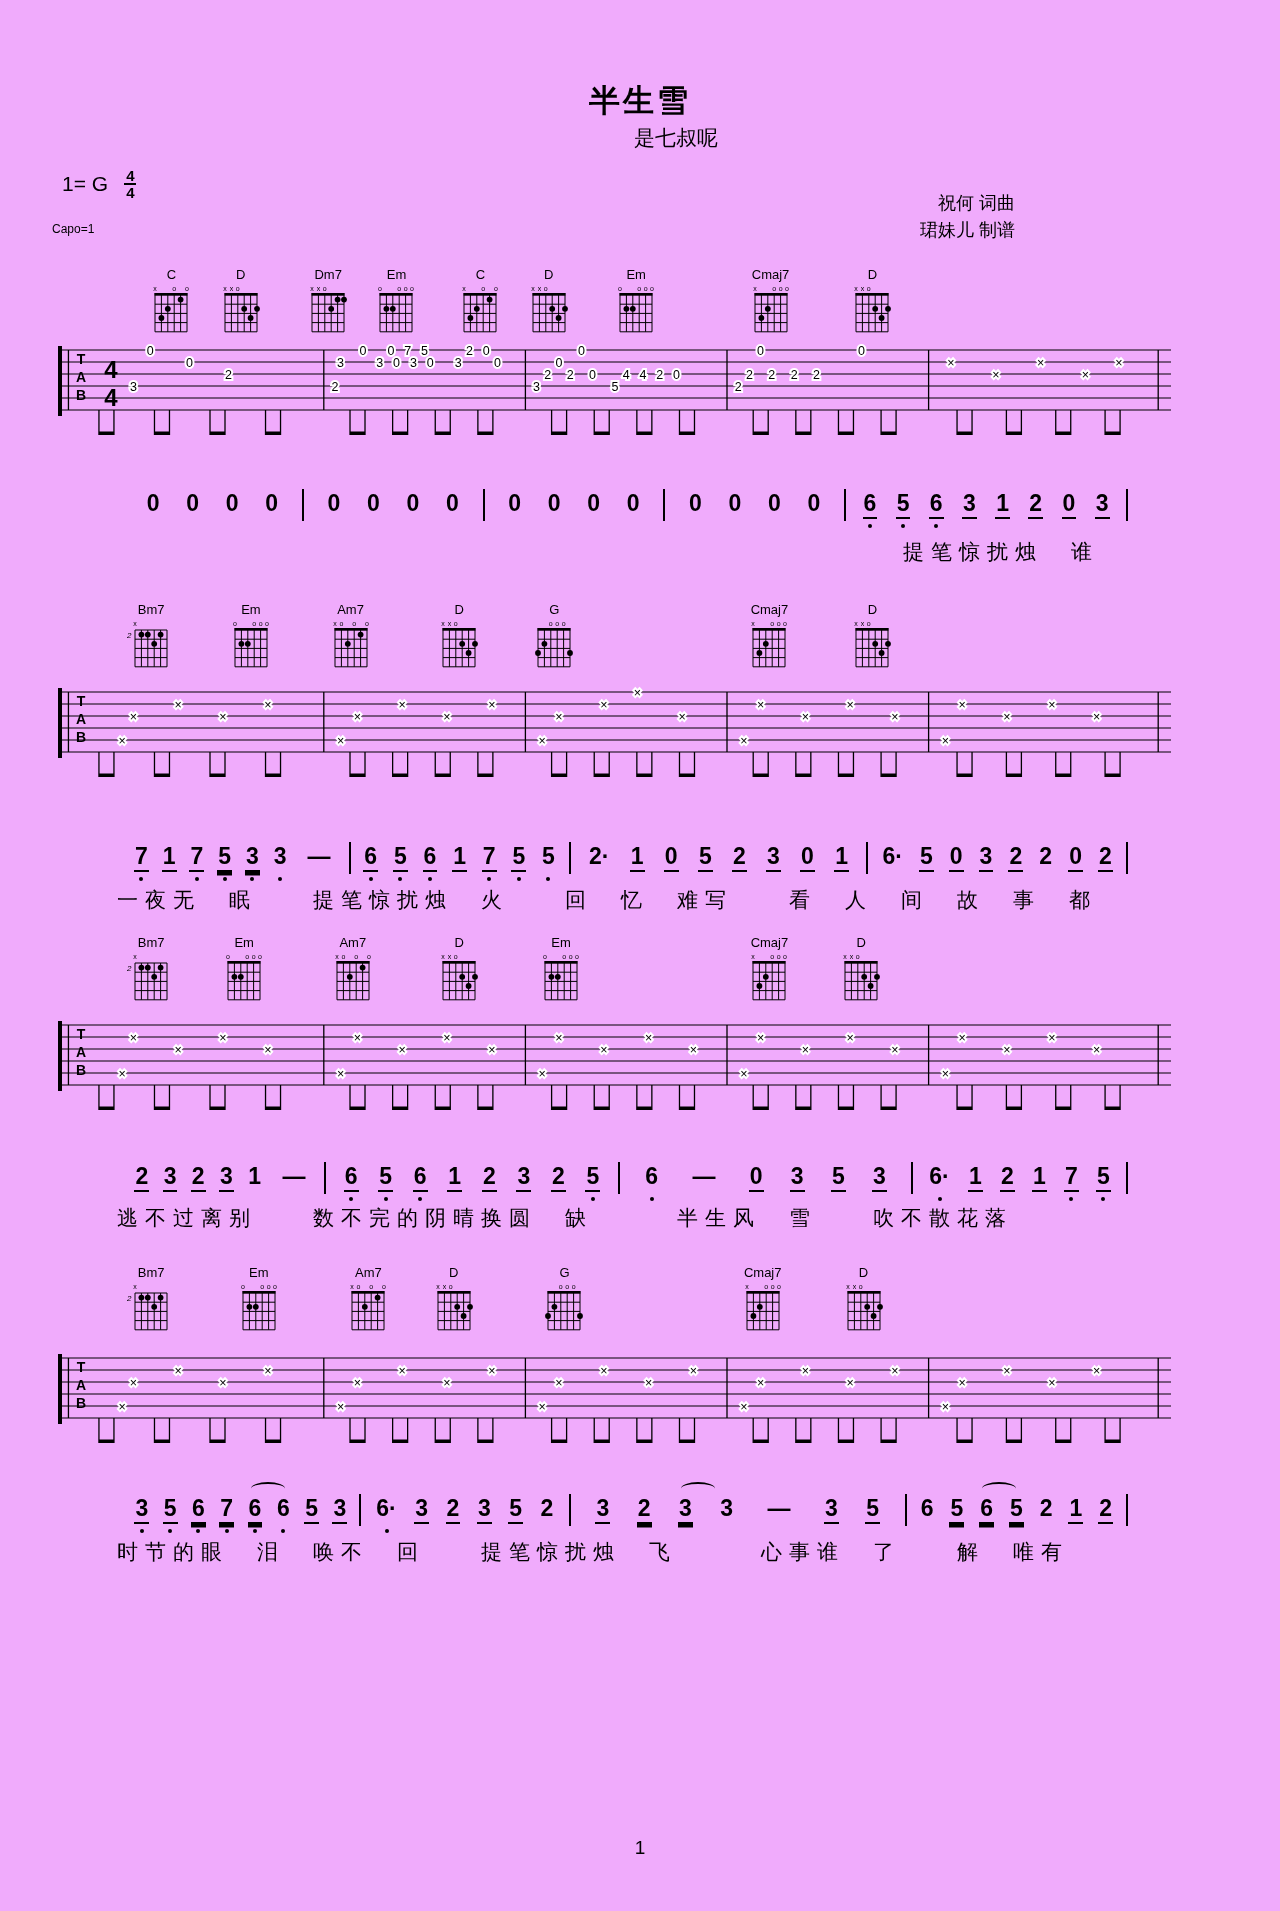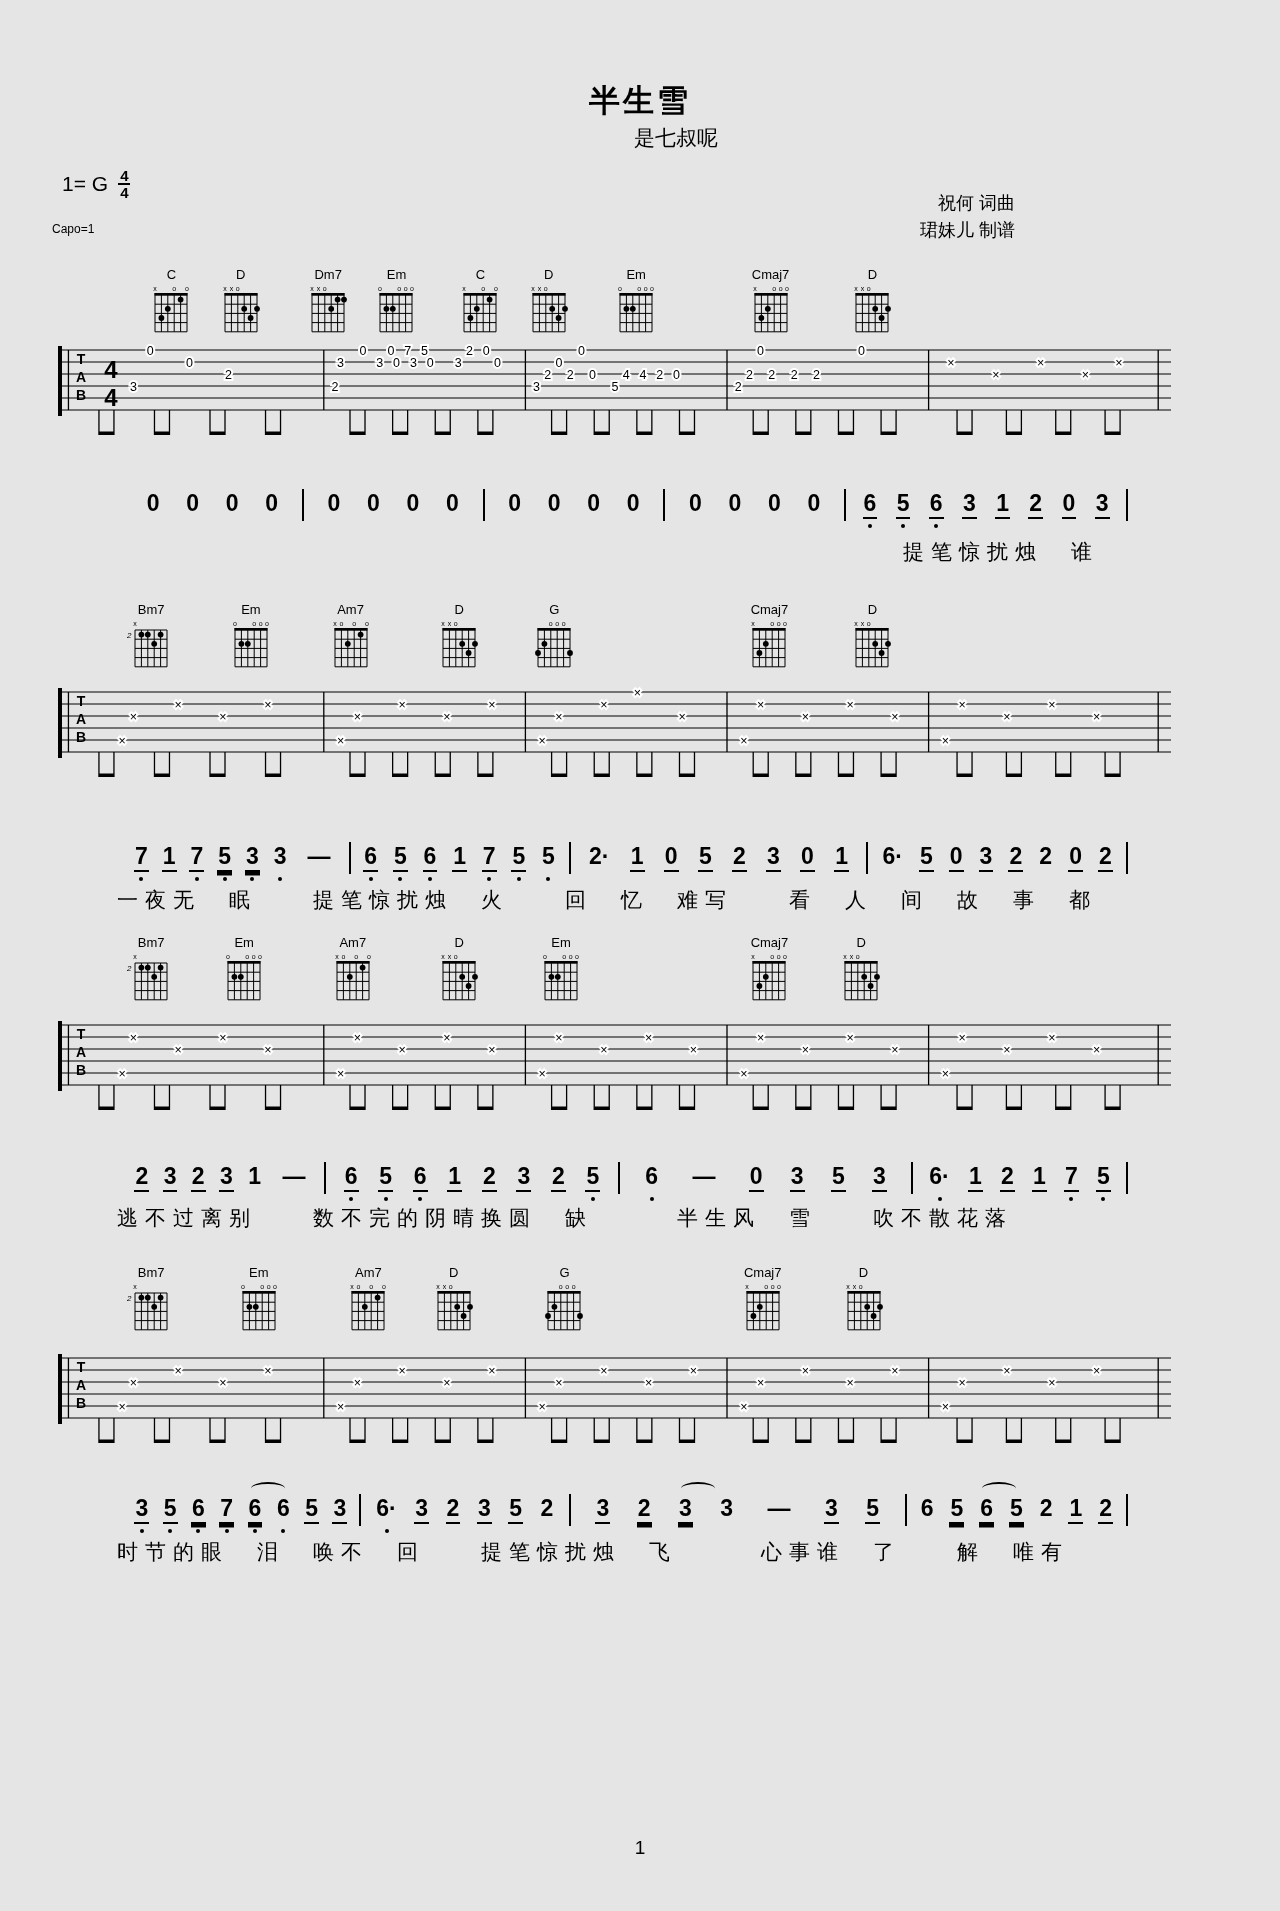--- a/index.html
+++ b/index.html
@@ -1,21 +1,21 @@
 <!DOCTYPE html>
 <html><head>
 <meta charset="utf-8">
 <style>
   html,body{margin:0;padding:0;background:#fff;}
-  .page{position:relative;width:1280px;height:1911px;background:#e5e5e5;color:#000;
+  .page{position:relative;width:1280px;height:1911px;background:#f0abfc;color:#000;
         font-family:"Liberation Sans","DejaVu Sans",sans-serif;overflow:hidden;}
   .title{position:absolute;top:80px;left:0;width:100%;text-align:center;
          font-size:31px;font-weight:bold;letter-spacing:3px;}
   .subtitle{position:absolute;top:124px;left:0;width:100%;text-align:center;font-size:21px;margin-left:36px;}
-  .keysig{position:absolute;left:62px;top:168px;font-size:21px;display:flex;align-items:center;gap:10px;}
+  .keysig{position:absolute;left:62px;top:168px;font-size:21px;display:flex;align-items:center;gap:16px;}
   .frac{display:inline-flex;flex-direction:column;align-items:center;font-size:15px;line-height:15px;font-weight:bold;}
   .frac .ftop{border-bottom:2px solid #000;padding:0 2px;}
   .capo{position:absolute;left:52px;top:222px;font-size:12px;}
   .credits{position:absolute;right:265px;top:190px;text-align:right;font-size:18px;line-height:27px;}
   .system{position:absolute;left:55px;width:1120px;}
   .chords{position:relative;height:70px;}
   .chord{position:absolute;width:58px;text-align:center;top:0;}
   .cname{font-size:13px;line-height:13px;height:14px;}
   .staffwrap{position:absolute;left:0;width:1120px;height:115px;}
   .jianpu{position:absolute;display:flex;align-items:flex-start;font-size:23px;font-weight:bold;}

